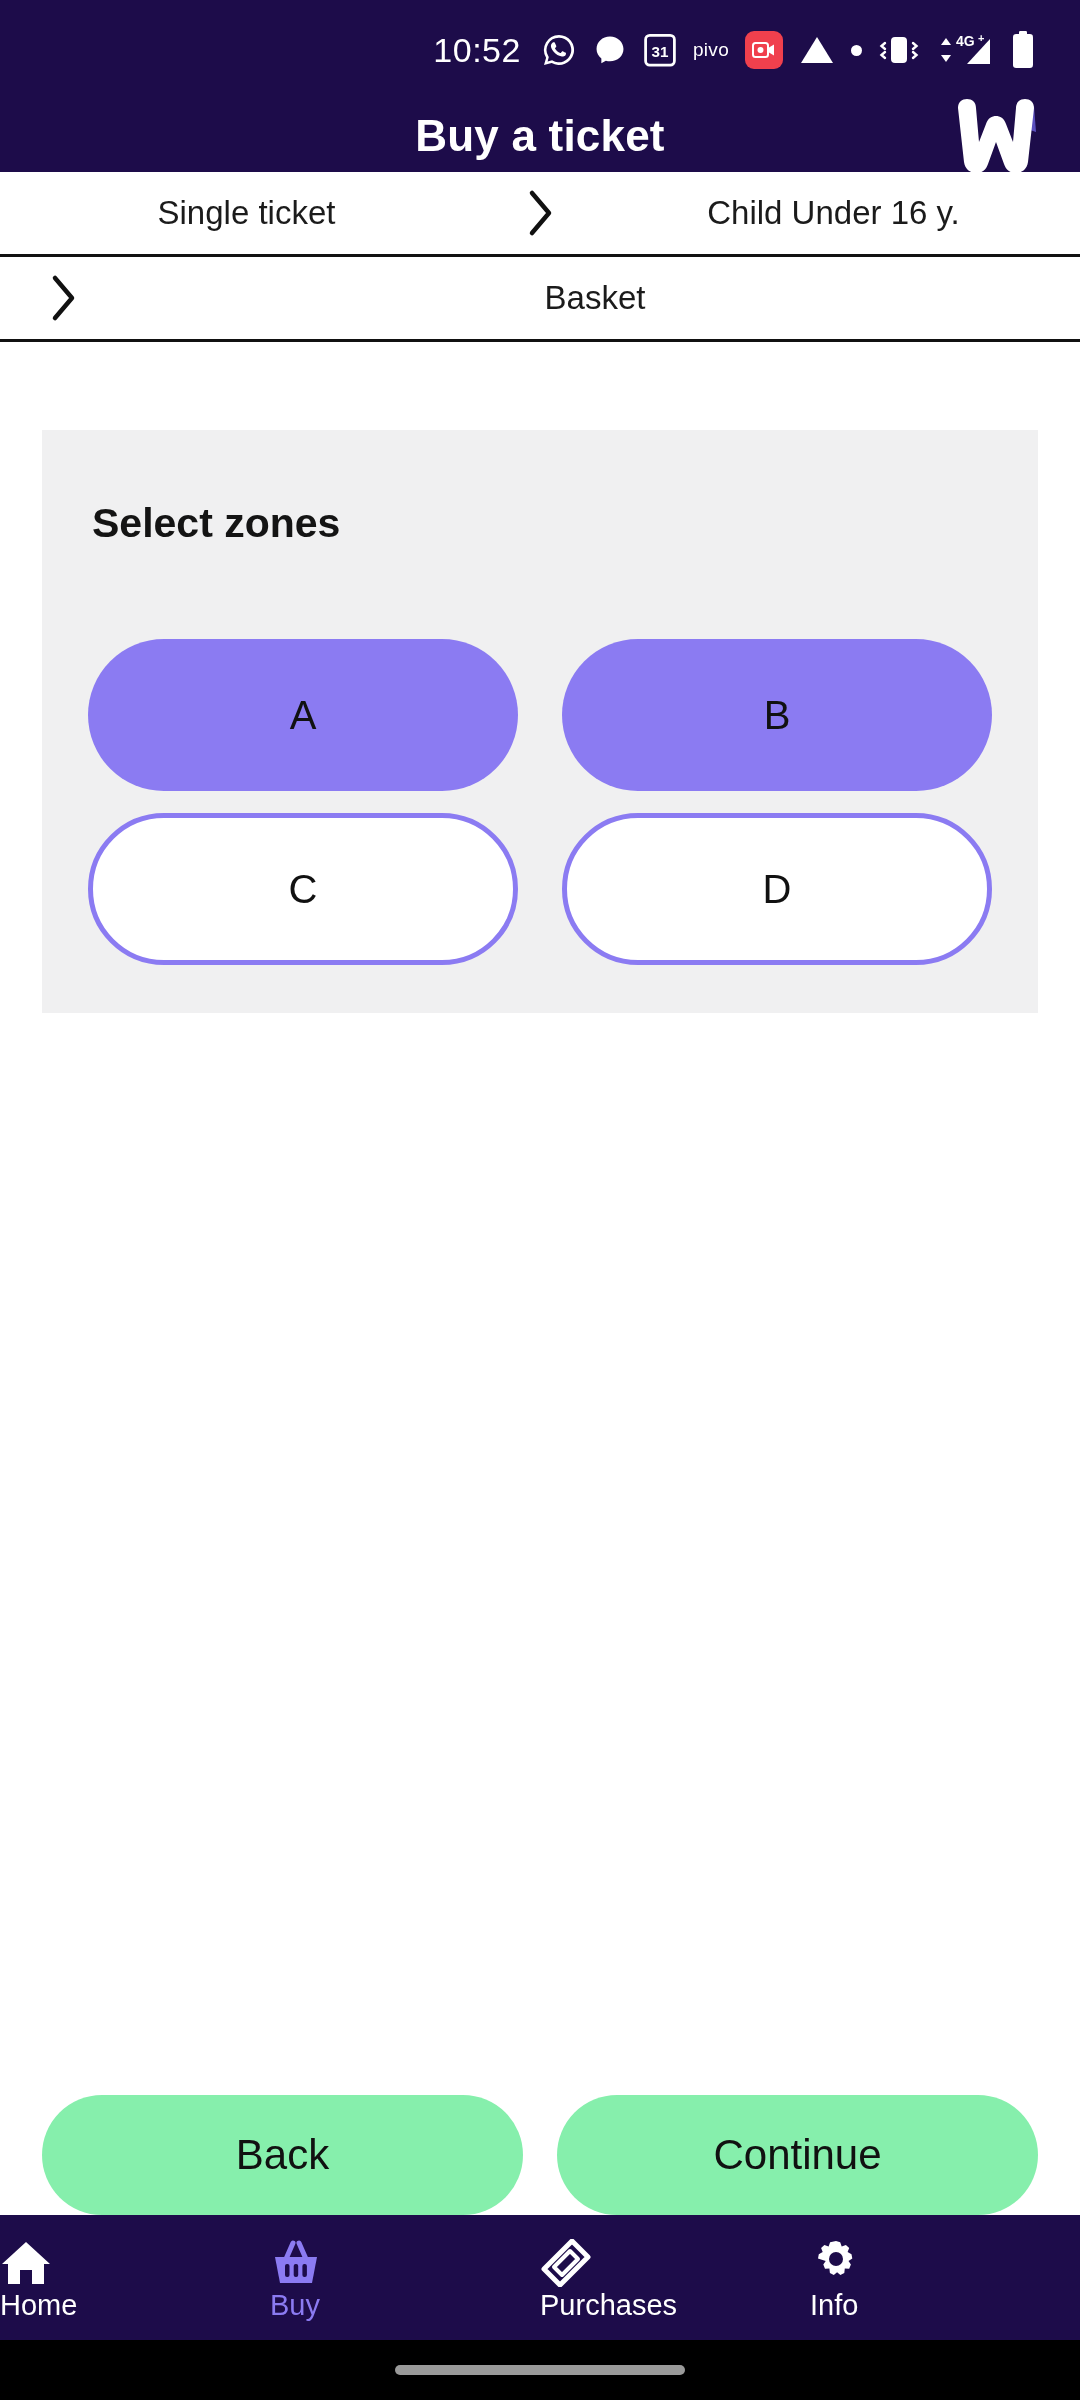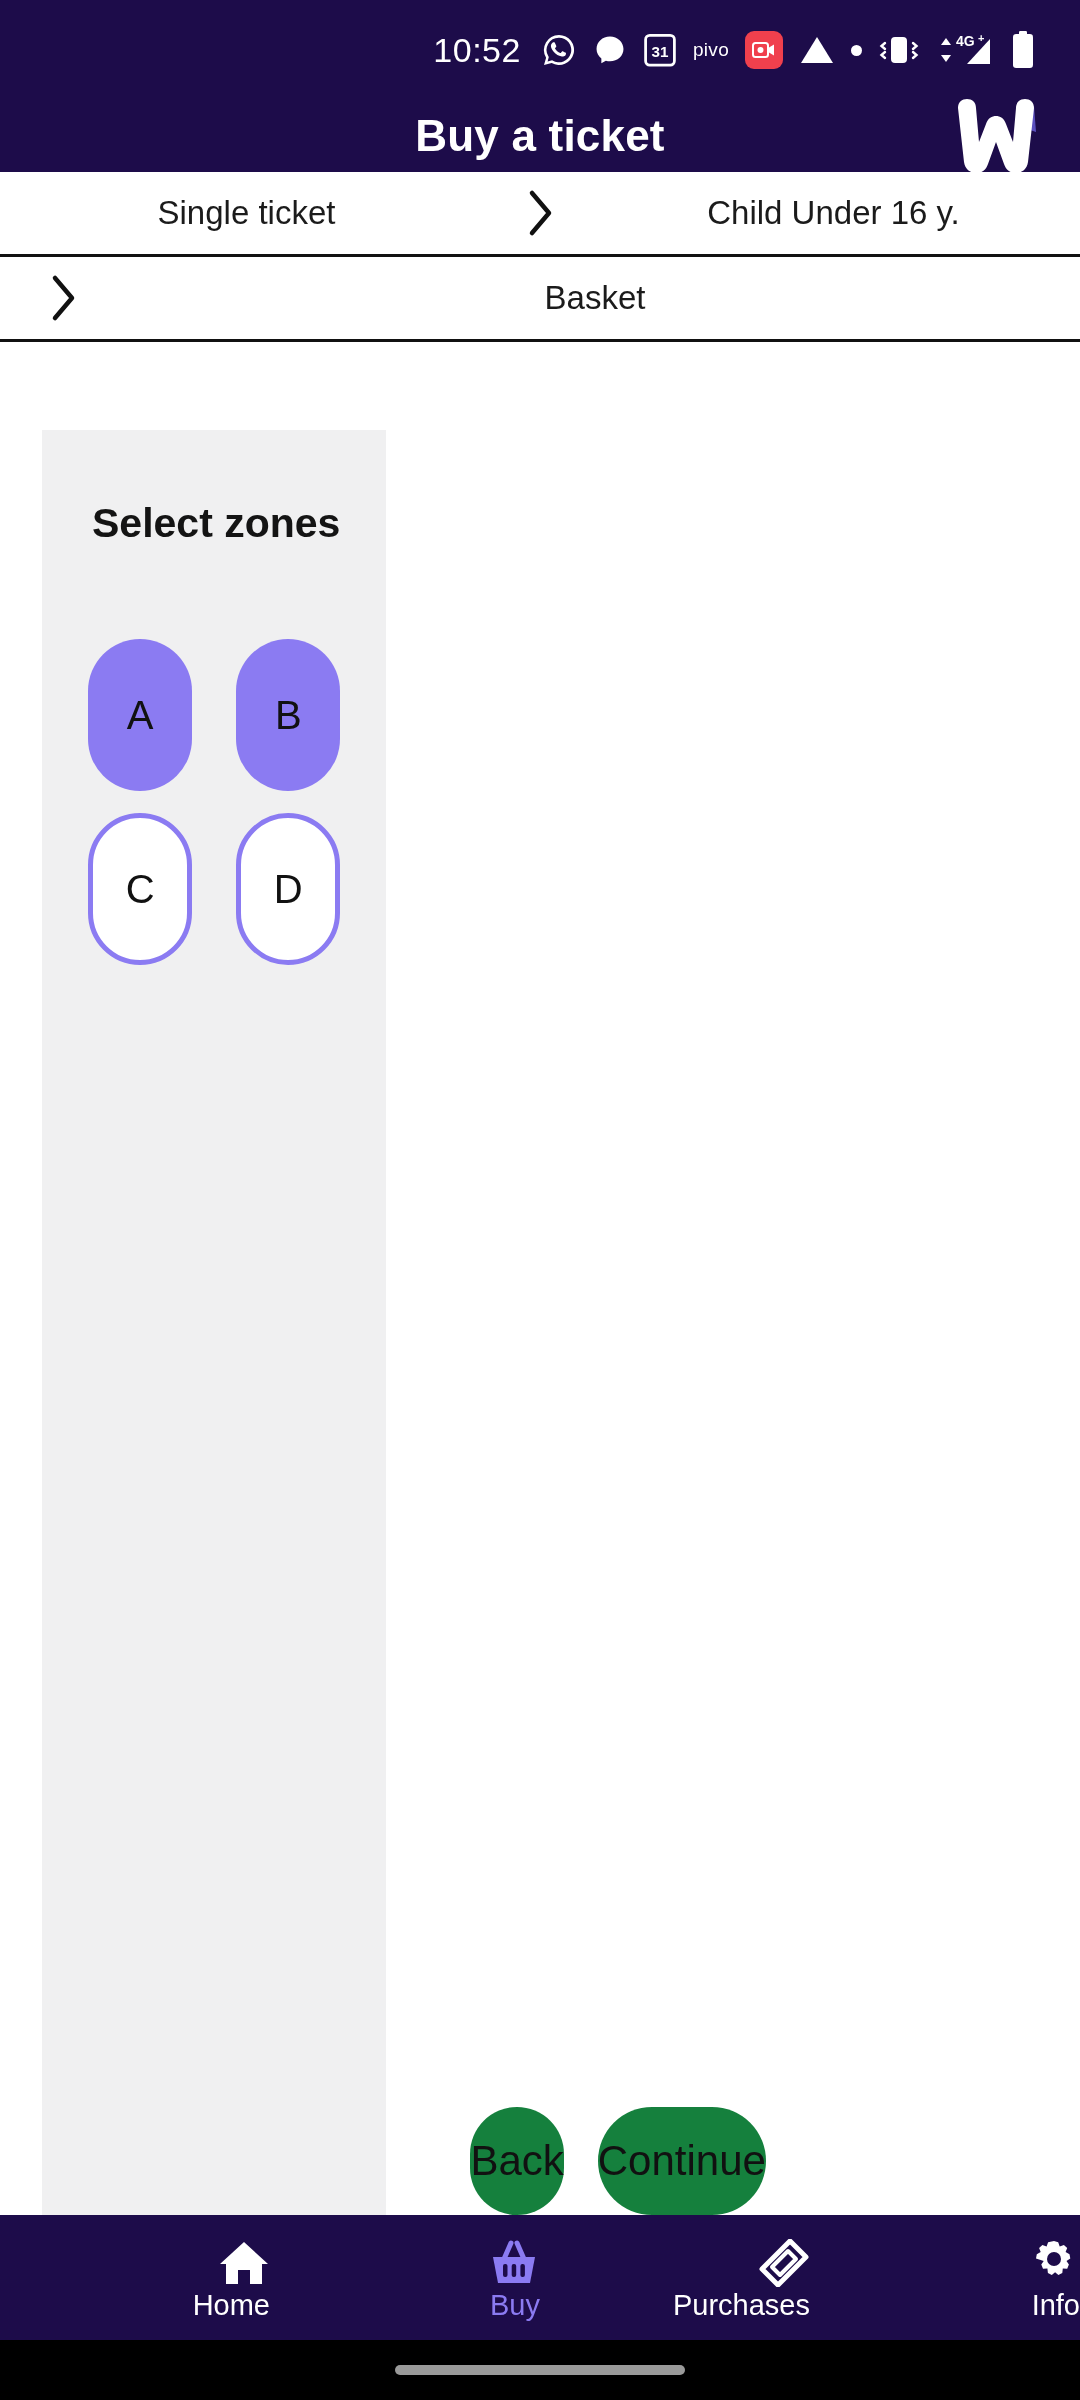--- a/index.html
+++ b/index.html
@@ -70,21 +70,21 @@
     font-size:33px; color:#1b1b1b; font-weight:400;
     white-space:nowrap; overflow:hidden;
   }
   .crumb-chev {
     flex:0 0 110px; display:flex; align-items:center; justify-content:center;
   }
 
   
   .content {
     flex:1 1 auto; position:relative; background:#ffffff;
-    display:flex; 
+    display:flex; flex-direction:column;
   }
   .zones-card {
     margin:88px 42px 0 42px;
     background:#f0f0f1;
     padding:56px 46px 48px 46px;
   }
   .zones-title {
     font-size:41px; font-weight:700; color:#141414;
     margin:14px 0 0 4px;
   }
@@ -112,22 +112,22 @@
   }
 
   
   .actions {
     margin-top:auto;
     padding:0 42px 0 42px;
     display:flex; gap:34px; justify-content:center;
   }
   .act-btn {
     flex:1 1 0;
-    height:108px;
-    background:#15803d;
+    height:120px;
+    background:#86efac;
     border:0; border-radius:70px;
     font-size:42px; color:#111111;
     font-family:"Liberation Sans", sans-serif;
     cursor:pointer;
   }
   .cancel-wrap {
     display:flex; justify-content:center;
     margin-top:48px; padding-bottom:56px;
   }
   .cancel-link {
@@ -139,21 +139,21 @@
 
   
   .bottomnav {
     flex:0 0 auto;
     height:125px;
     background:#1d0c4a;
     display:flex; align-items:center;
   }
   .nav-item {
     flex:1 1 0;
-    display:flex; flex-direction:column; align-items:flex-end; gap:4px;
+    display:flex; flex-direction:column; align-items:flex-start; gap:4px;
     cursor:pointer;
   }
   .nav-ic { height:52px; display:flex; align-items:flex-end; }
   .nav-label { font-size:29px; color:#ffffff; line-height:1; }
   .nav-item.active .nav-label { color:#8b7bf2; }
 
   
   .gesture {
     flex:0 0 auto; height:60px; background:#000000;
     display:flex; align-items:center; justify-content:center;

